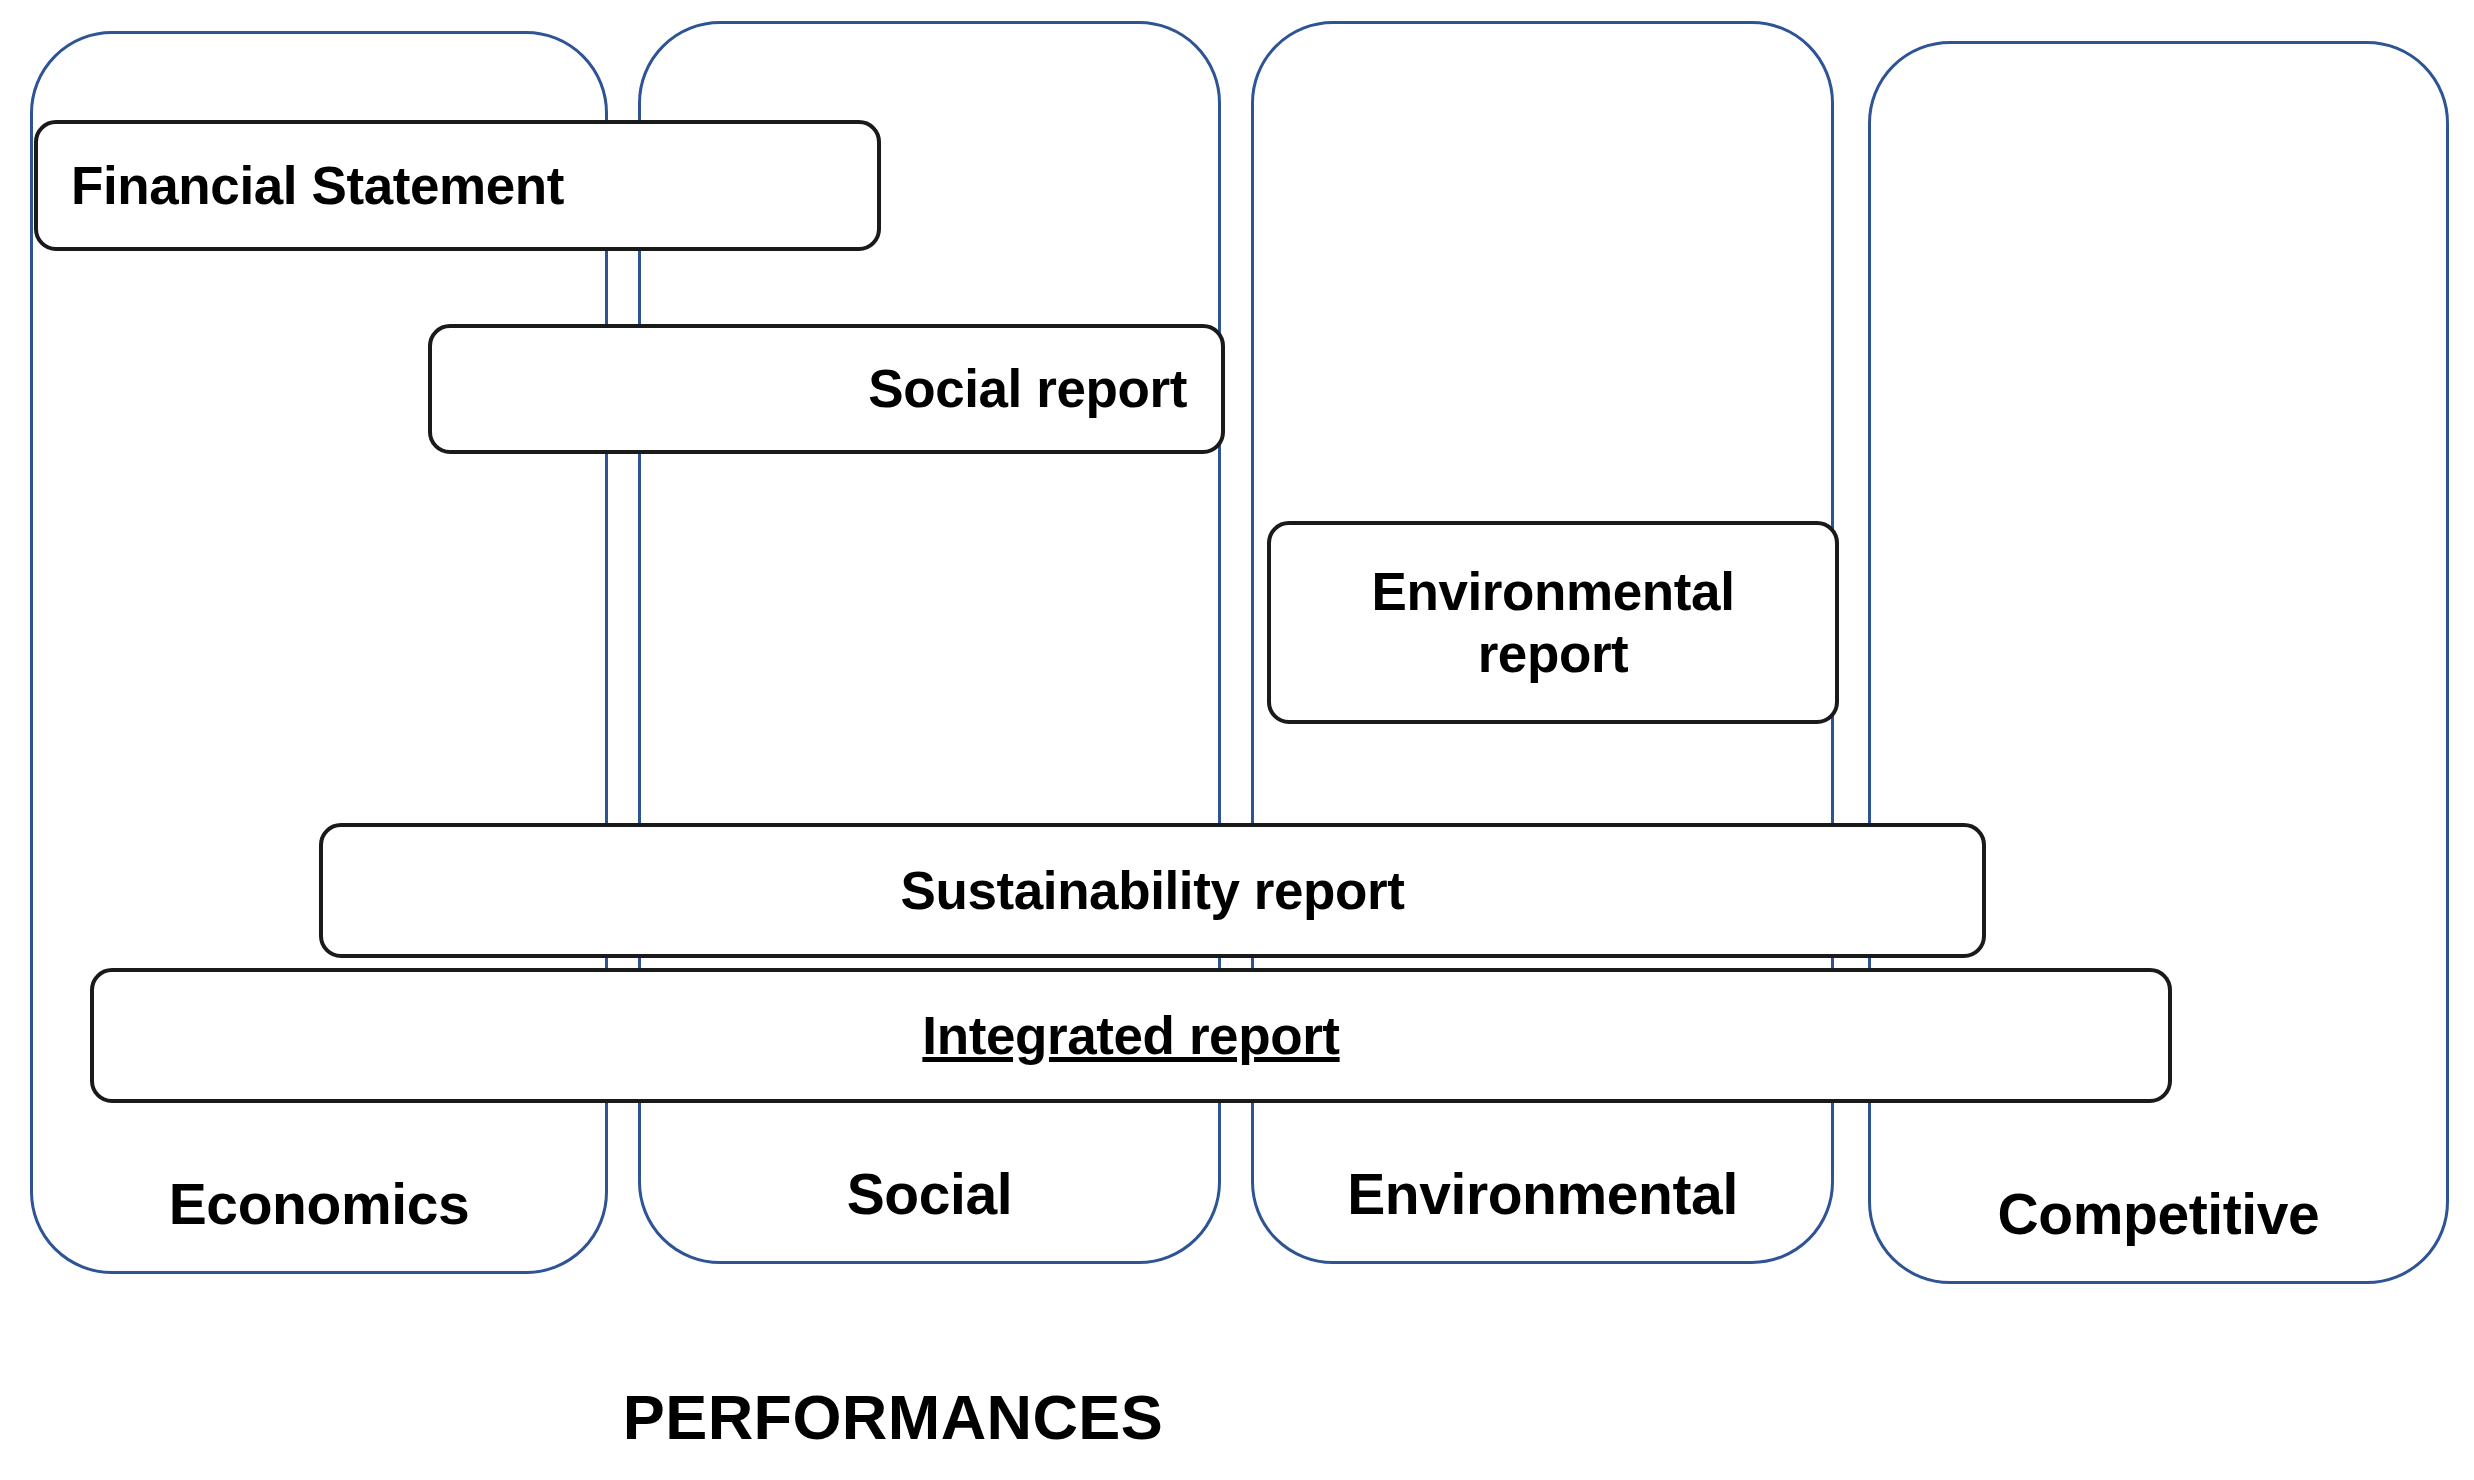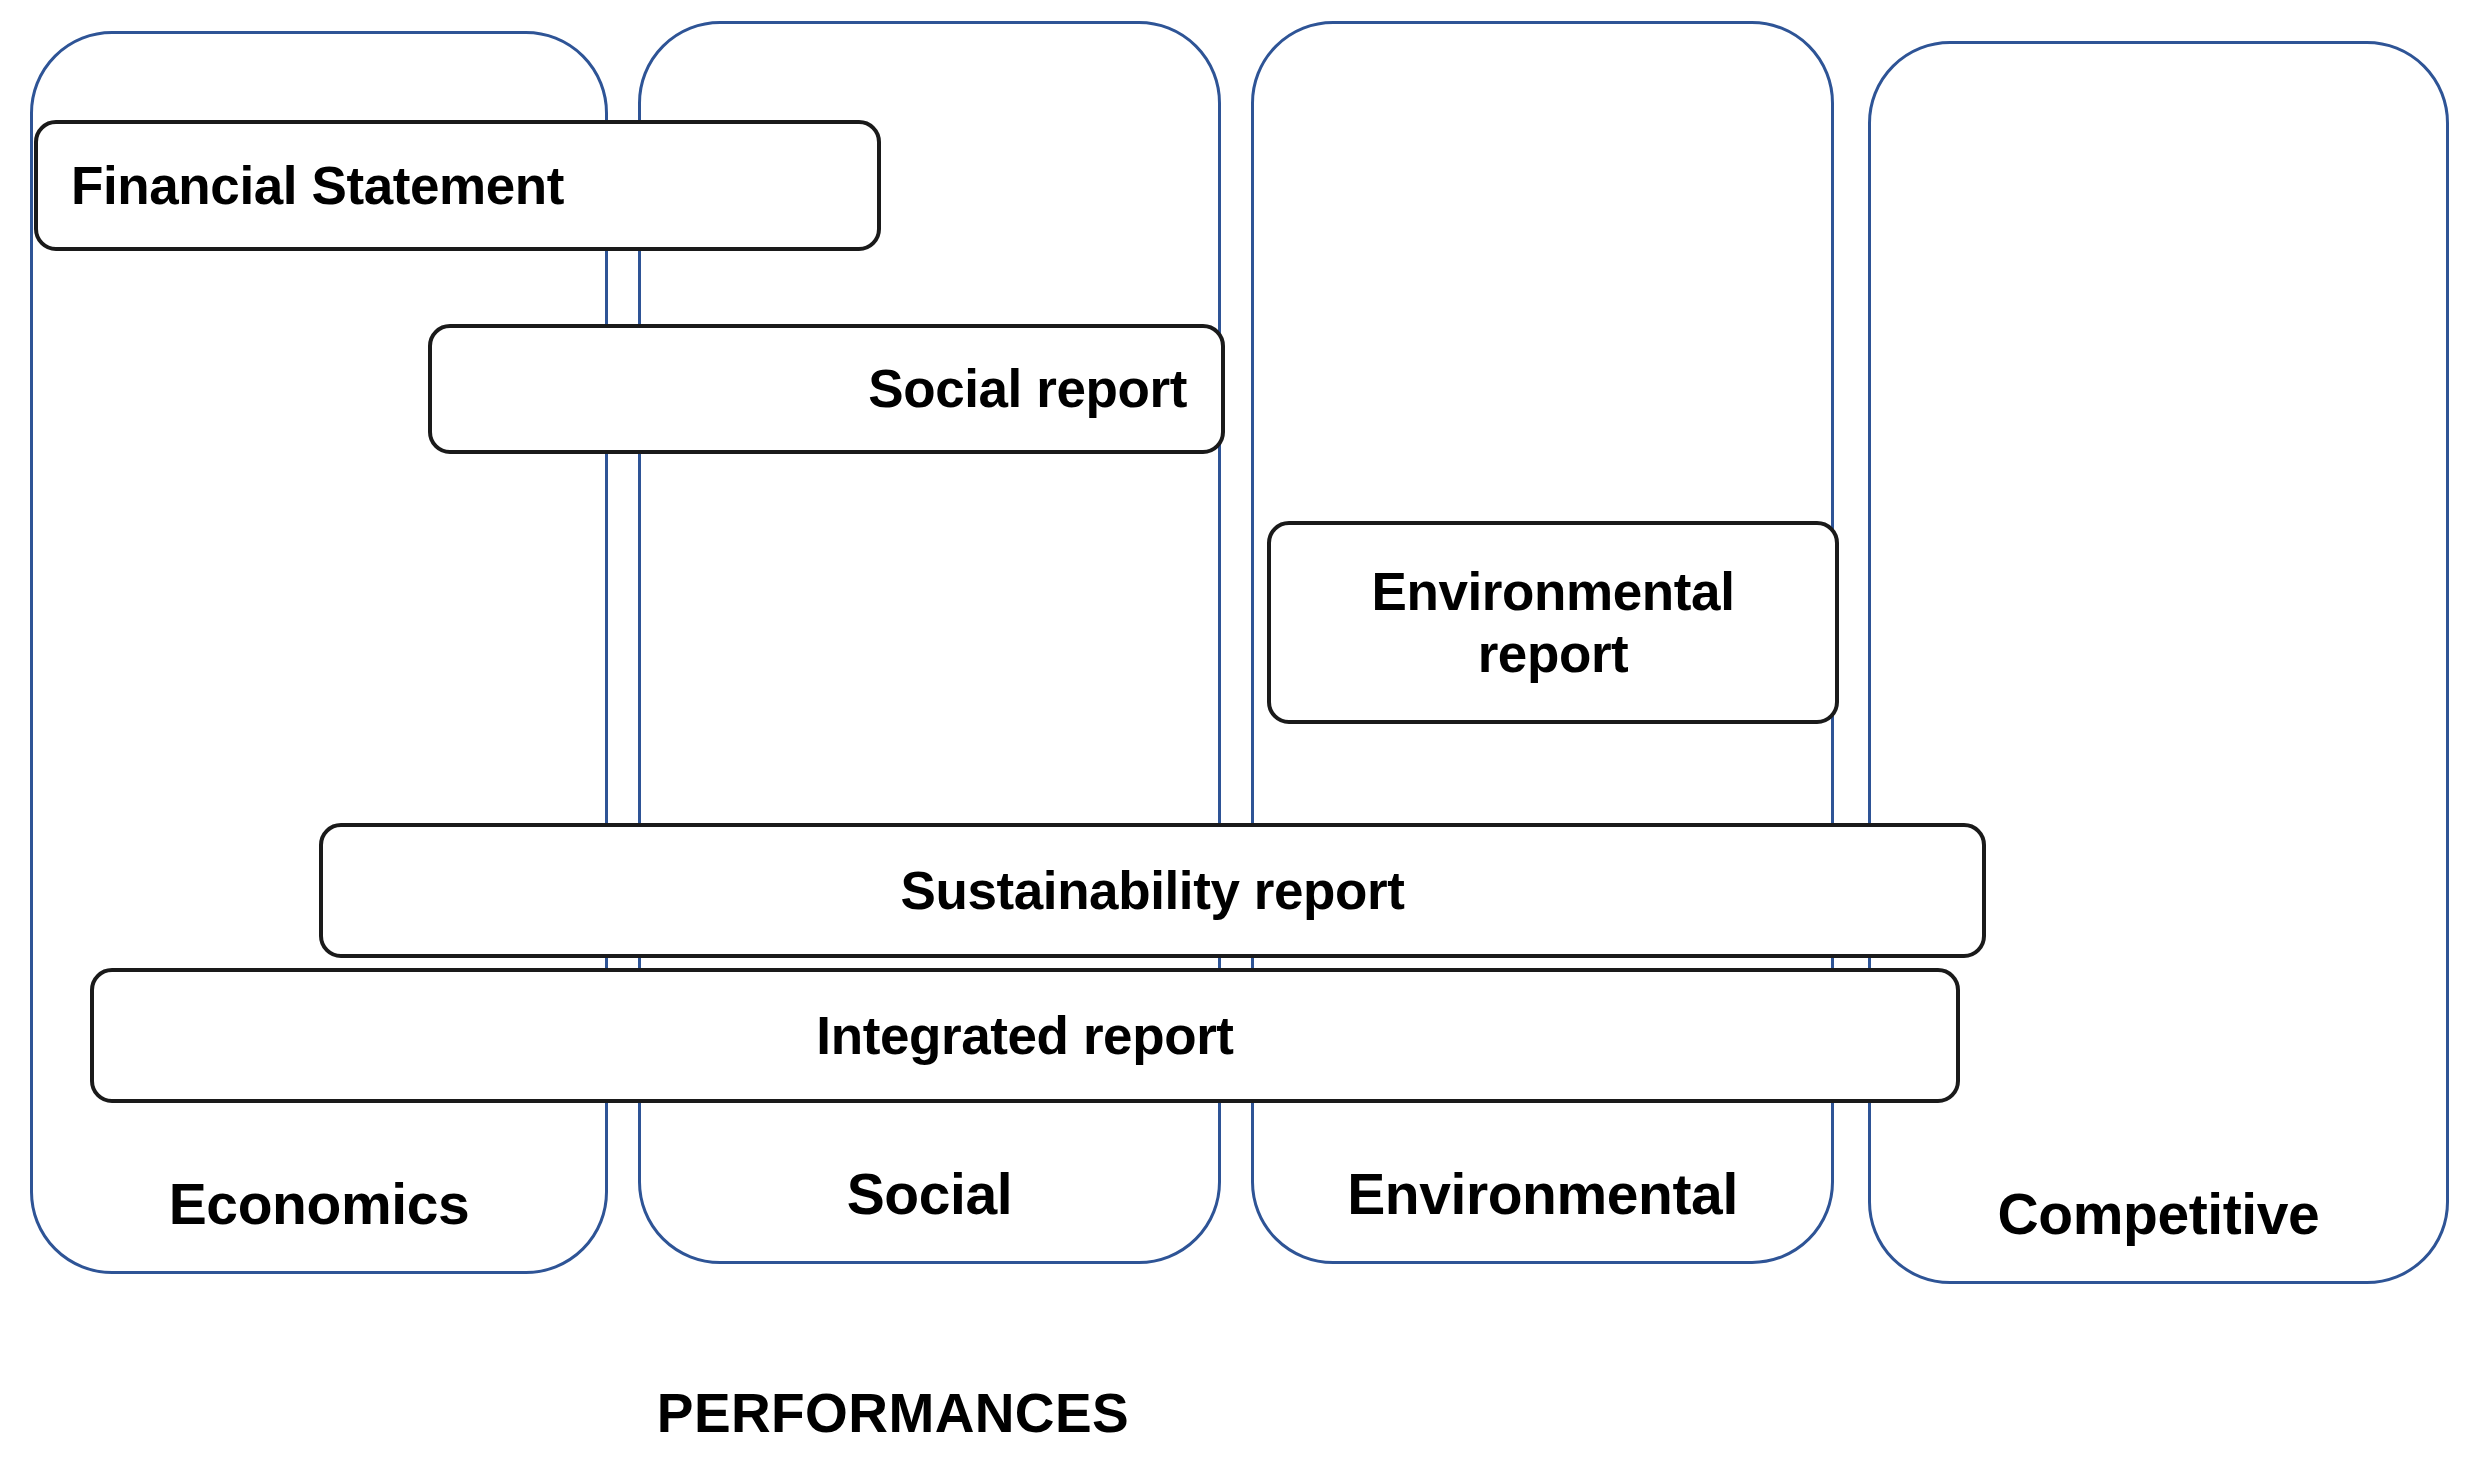--- a/index.html
+++ b/index.html
@@ -65,21 +65,21 @@
   .align-right  { text-align: right;  padding-right: 34px; }
 
   
   #diagram-caption {
     position: absolute;
     left: 0;
     top: 1381px;
     width: 2017px;
     text-align: center;
     font-family: "Liberation Sans", sans-serif;
-    font-size: 55px;
+    font-size: 63px;
     font-weight: bold;
     color: #000000;
     letter-spacing: 0.4px;
     z-index: 5;
   }
   #caption-shift { display: inline-block; margin-right: 231px; }
 </style>
 </head>
 <body>
 
@@ -103,20 +103,20 @@
   </div>
   <div class="report-box" id="rep-0" style="left: 34px; top: 120px; width: 847px; height: 131px; border-color: rgb(26, 26, 26);">
     <div class="report-label align-left">Financial Statement</div>
   </div>
   <div class="report-box" id="rep-2" style="left: 1267px; top: 521px; width: 572px; height: 203px; border-color: rgb(26, 26, 26);">
     <div class="report-label align-center">Environmental<br>report</div>
   </div>
   <div class="report-box" id="rep-3" style="left: 319px; top: 795px; width: 1667px; height: 135px; border-color: rgb(26, 26, 26); margin-top: 28px;">
     <div class="report-label align-center">Sustainability report</div>
   </div>
-  <div class="report-box" id="rep-4" style="left: 90px; top: 968px; width: 1870px; height: 135px; border-color: rgb(26, 26, 26);">
+  <div class="report-box" id="rep-4" style="left: 90px; top: 968px; width: 2082px; height: 135px; border-color: rgb(26, 26, 26); text-decoration: underline;">
     <div class="report-label align-center">Integrated report</div>
   </div>
 
   <div id="diagram-caption"><span id="caption-shift">PERFORMANCES</span></div>
 
 </div>
 
 
 </body></html>

